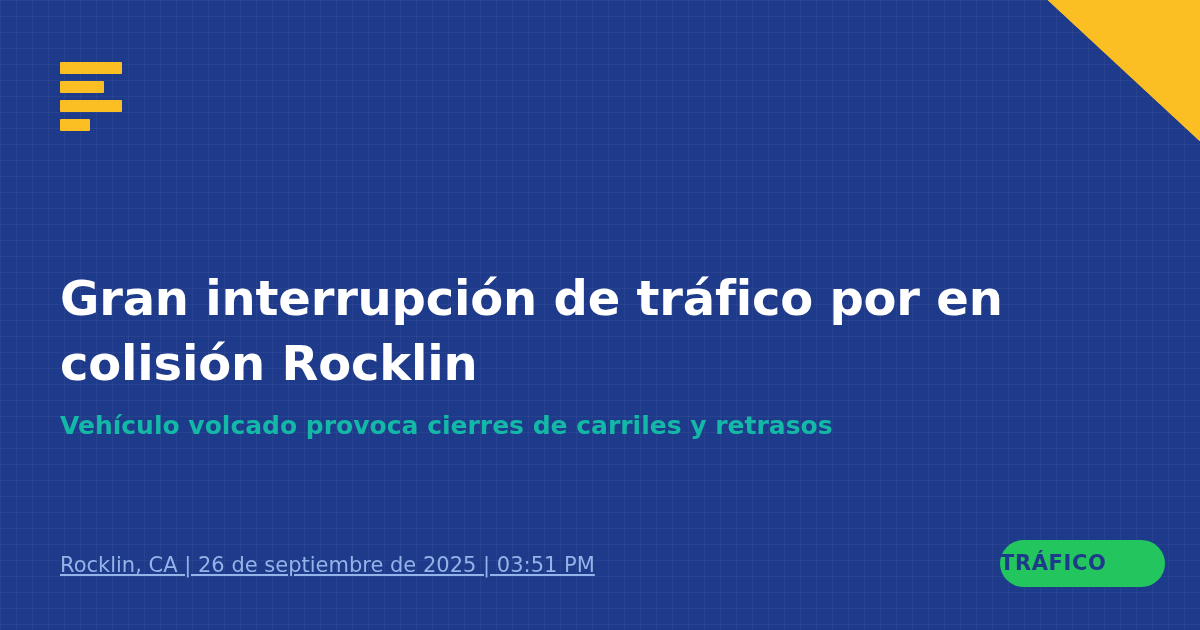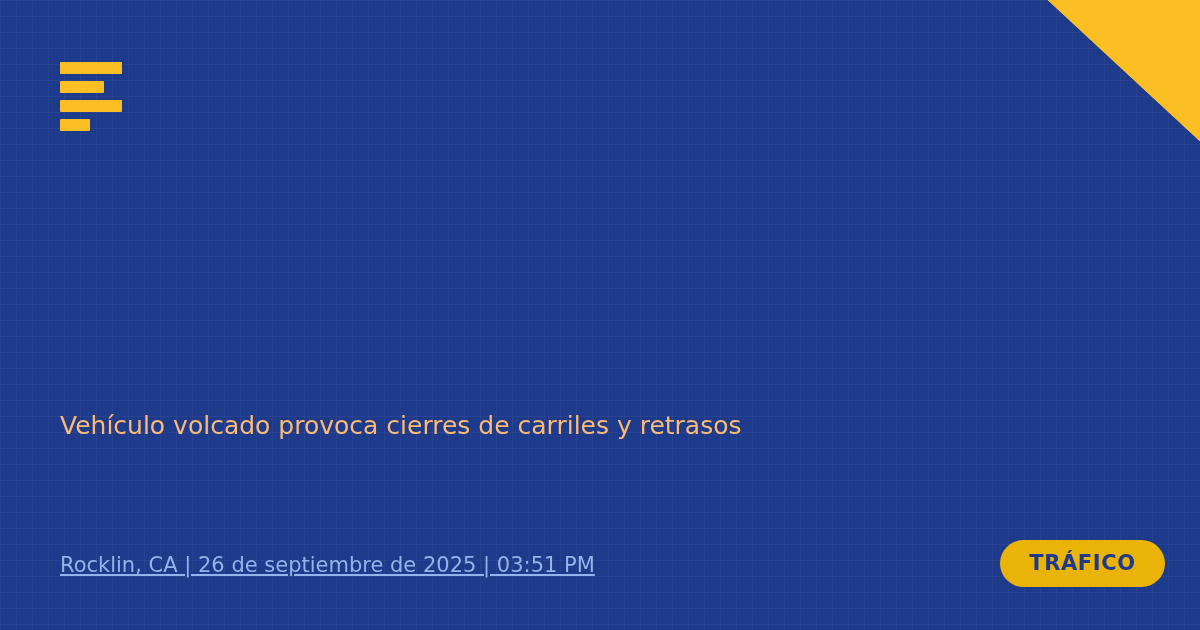--- a/index.html
+++ b/index.html
@@ -95,23 +95,23 @@
     line-height: 65px;
     letter-spacing: -0.2px;
   }
 
   
   #subtitle {
     position: absolute;
     left: 60px;
     top: 384px;
     width: 1020px;
-    color: #fdba74;
+    color: #14b8a6;
     font-size: 25px;
-    font-weight: normal;
+    font-weight: bold;
     line-height: 34px;
   }
 
   
   #footer-meta {
     position: absolute;
     left: 60px;
     top: 551px;
     color: #93b4e8;
     font-size: 21px;
@@ -121,25 +121,25 @@
     text-decoration: underline;
   }
 
   
   #category-badge {
     position: absolute;
     left: 1000px;
     top: 540px;
     width: 165px;
     height: 47px;
-    background-color: #eab308;
+    background-color: #22c55e;
     border-radius: 24px;
     display: flex;
     align-items: center;
-    justify-content: center;
+    justify-content: flex-start;
   }
   #category-badge .label {
     color: #1e3a8a;
     font-size: 21px;
     font-weight: bold;
     letter-spacing: 0.6px;
     line-height: 1;
     white-space: nowrap;
   }
 </style>
@@ -153,20 +153,21 @@
   <div id="corner-accent"></div>
 
   <div id="logo">
     <div class="logo-bar b1"></div>
     <div class="logo-bar b2"></div>
     <div class="logo-bar b3"></div>
     <div class="logo-bar b4"></div>
   </div>
 
 
+  <h1 id="headline">Gran interrupción de tráfico por en colisión Rocklin</h1>
 
   <p id="subtitle">Vehículo volcado provoca cierres de carriles y retrasos</p>
 
   <div id="footer-meta">Rocklin, CA | 26 de septiembre de 2025 | 03:51 PM</div>
 
   <div id="category-badge">
     <span class="label">TRÁFICO</span>
   </div>
 
 </div>

